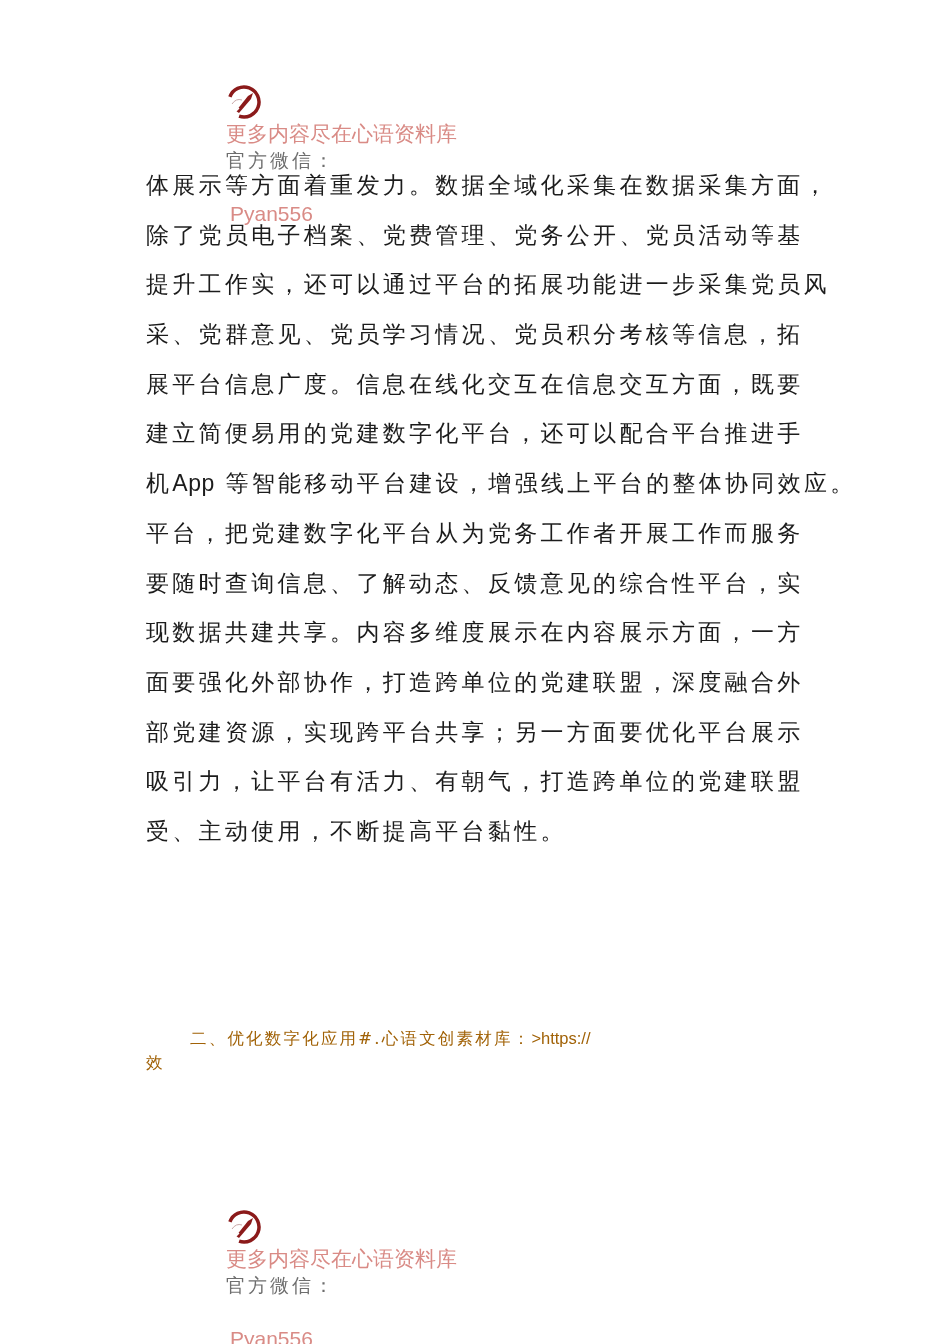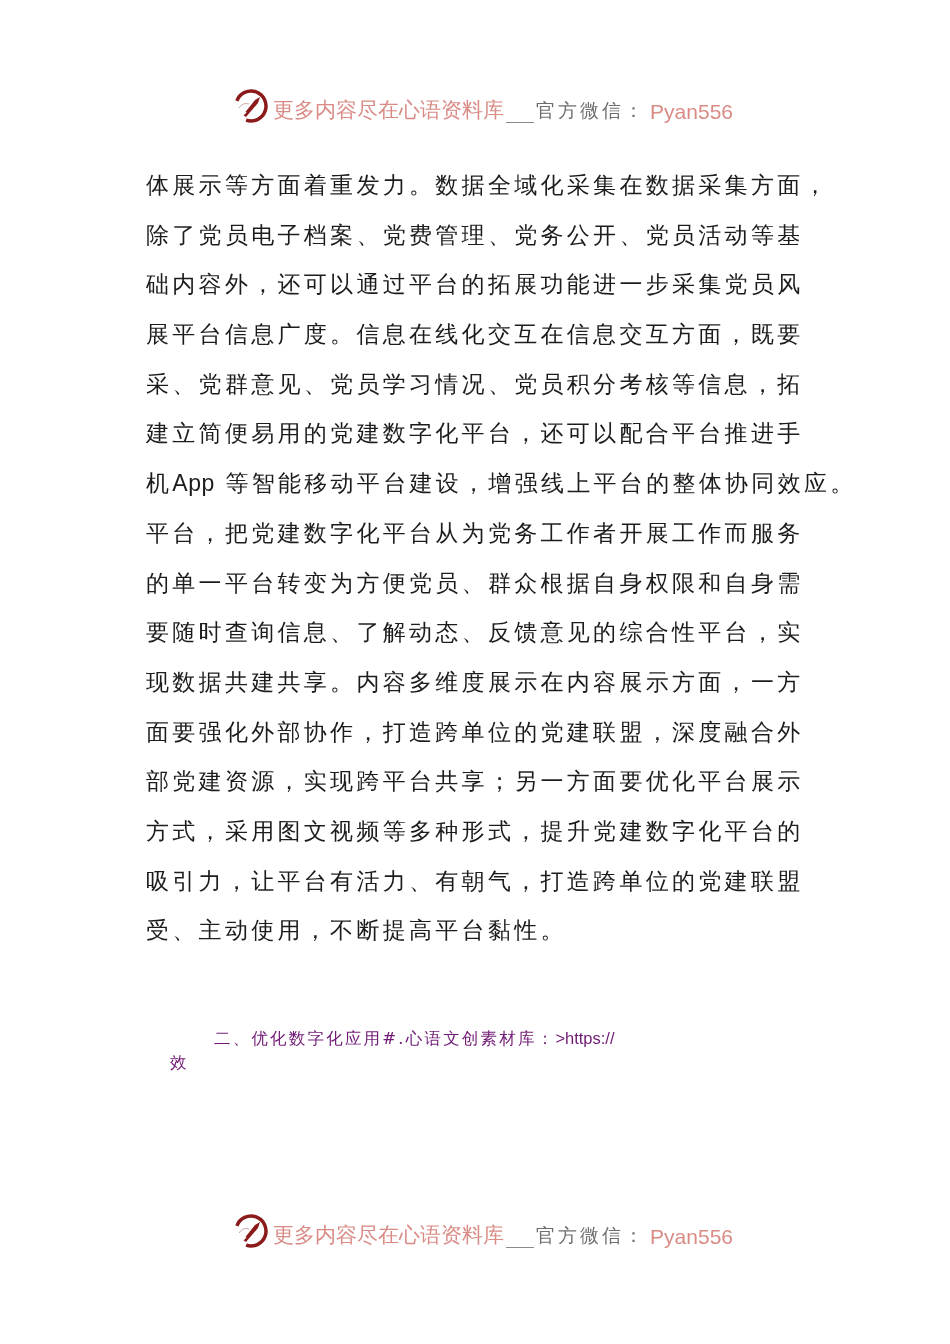--- a/index.html
+++ b/index.html
@@ -10,25 +10,26 @@
     body {
       width: 950px;
       height: 1344px;
       position: relative;
       overflow: hidden;
       font-family: "DejaVu Serif", "Liberation Serif", serif;
       color: #1a1a1a;
     }
     .banner {
       position: absolute;
-      left: 233px;
+      left: 226px;
       width: 500px;
       height: 40px;
       display: flex;
-      align-items: flex-end;
+      align-items: flex-start;
+      flex-direction: column;
     }
     .banner-top { top: 84px; }
     .banner-bottom { top: 1209px; }
     .logo {
       width: 36px;
       height: 36px;
       margin-right: 4px;
       flex: 0 0 auto;
     }
     .banner-main {
@@ -81,22 +82,21 @@
       font-family: "Liberation Sans", sans-serif;
       letter-spacing: 0.5px;
     }
     .section {
       position: absolute;
       left: 146px;
       top: 1026px;
       width: 660px;
       font-size: 16.5px;
       line-height: 24px;
-      color: #701a75;
-      margin-left: 24px;
+      color: #a16207;
     }
     .section .indent { padding-left: 44px; letter-spacing: 2.2px; }
     .section .url { font-family: "Liberation Sans", sans-serif; letter-spacing: 0; }
     .section .cn { letter-spacing: 2.2px; }
   </style>
 </head>
 <body>
 
 <div class="banner banner-top">
   <svg class="logo" viewBox="0 0 36 36">
@@ -107,32 +107,30 @@
   </svg>
   <span class="banner-main">更多内容尽在心语资料库</span>
   <span class="banner-dash"></span>
   <span class="banner-label">官方微信：</span>
   <span class="banner-id">Pyan556</span>
 </div>
 
 <div class="body-text">
   <div class="line">体展示等方面着重发力。数据全域化采集在数据采集方面，</div>
   <div class="line">除了党员电子档案、党费管理、党务公开、党员活动等基</div>
-  <div class="line">础内容外，还可以通过平台的拓展功能进一步采集党员风</div>
+  <div class="line">提升工作实，还可以通过平台的拓展功能进一步采集党员风</div>
+  <div class="line">采、党群意见、党员学习情况、党员积分考核等信息，拓</div>
   <div class="line">展平台信息广度。信息在线化交互在信息交互方面，既要</div>
-  <div class="line">采、党群意见、党员学习情况、党员积分考核等信息，拓</div>
   <div class="line">建立简便易用的党建数字化平台，还可以配合平台推进手</div>
   <div class="line"><span>机</span><span class="latin">App</span> <span>等智能移动平台建设，增强线上平台的整体协同效应。</span></div>
   <div class="line">平台，把党建数字化平台从为党务工作者开展工作而服务</div>
-  <div class="line">的单一平台转变为方便党员、群众根据自身权限和自身需</div>
   <div class="line">要随时查询信息、了解动态、反馈意见的综合性平台，实</div>
   <div class="line">现数据共建共享。内容多维度展示在内容展示方面，一方</div>
   <div class="line">面要强化外部协作，打造跨单位的党建联盟，深度融合外</div>
   <div class="line">部党建资源，实现跨平台共享；另一方面要优化平台展示</div>
-  <div class="line">方式，采用图文视频等多种形式，提升党建数字化平台的</div>
   <div class="line">吸引力，让平台有活力、有朝气，打造跨单位的党建联盟</div>
   <div class="line">受、主动使用，不断提高平台黏性。</div>
 </div>
 
 <div class="section">
   <div class="indent"><span class="cn">二、优化数字化应用#.心语文创素材库：</span><span class="url">&gt;https://</span></div>
   <div class="cn">效</div>
 </div>
 
 <div class="banner banner-bottom">

